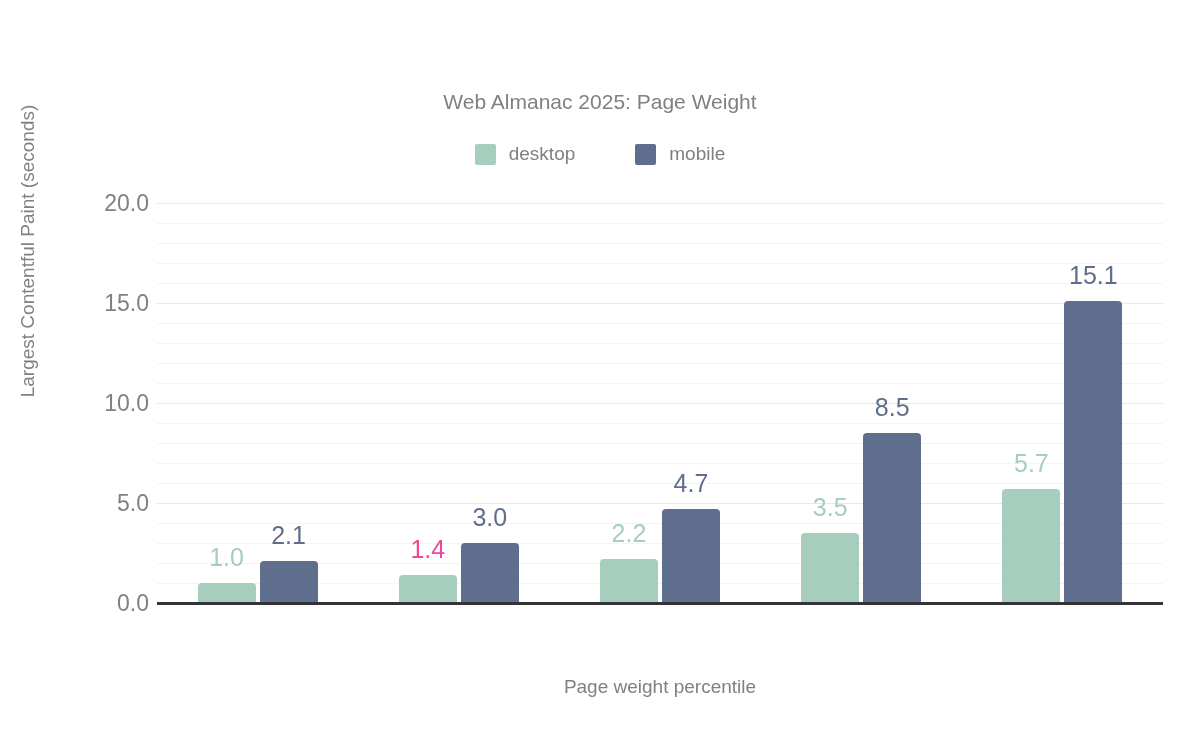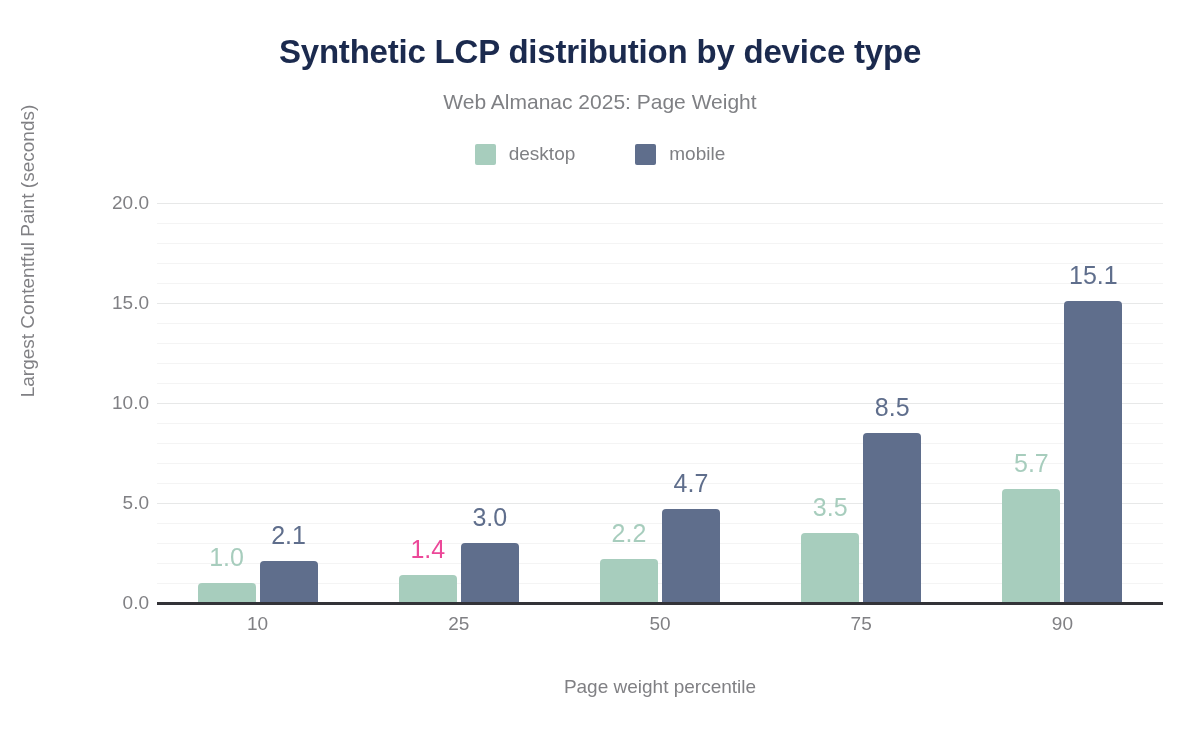--- a/index.html
+++ b/index.html
@@ -97,21 +97,21 @@
     top: 602px;
     width: 1006px;
     height: 3px;
     background: #333338;
   }
 
   
   .ytick {
     position: absolute;
     right: 1051px; 
-    font-size: 19px;
+    font-size: 23px;
     color: #808084;
     white-space: nowrap;
   }
   .ytick-wrap {
     position: absolute;
     left: 0;
     top: 203px;
     width: 149px;
     height: 400px;
   }
@@ -176,21 +176,20 @@
     text-align: center;
     transform: translateX(-50%);
     white-space: nowrap;
   }
 </style>
 </head>
 <body>
 
 <div id="figure">
 
-  <div class="chart-title">Synthetic LCP distribution by device type</div>
   <div class="chart-subtitle">Web Almanac 2025: Page Weight</div>
 
   <div class="legend" id="legend">
       <div class="legend-item">
         <span class="legend-swatch" style="background: rgb(167, 205, 189);"></span>
         <span class="legend-label">desktop</span>
       </div>
       <div class="legend-item">
         <span class="legend-swatch" style="background: rgb(95, 110, 140);"></span>
         <span class="legend-label">mobile</span>
@@ -244,22 +243,15 @@
       <div class="bar-label" style="left: 673.2px; top: 290px; color: rgb(167, 205, 189);">3.5</div>
       <div class="bar" style="left: 706.2px; width: 58px; height: 170px; background: rgb(95, 110, 140);"></div>
       <div class="bar-label" style="left: 735.2px; top: 190px; color: rgb(95, 110, 140);">8.5</div>
       <div class="bar" style="left: 845.4px; width: 58px; height: 114px; background: rgb(167, 205, 189);"></div>
       <div class="bar-label" style="left: 874.4px; top: 246px; color: rgb(167, 205, 189);">5.7</div>
       <div class="bar" style="left: 907.4px; width: 58px; height: 302px; background: rgb(95, 110, 140);"></div>
       <div class="bar-label" style="left: 936.4px; top: 58px; color: rgb(95, 110, 140);">15.1</div>
     </div>
   <div id="baseline"></div>
 
-  <div class="xtick-row" id="xtick-row">
-      <div class="xtick" style="left: 100.6px;">10</div>
-      <div class="xtick" style="left: 301.8px;">25</div>
-      <div class="xtick" style="left: 503px;">50</div>
-      <div class="xtick" style="left: 704.2px;">75</div>
-      <div class="xtick" style="left: 905.4px;">90</div>
-    </div>
   <div class="xaxis-title">Page weight percentile</div>
 
 </div>
 
 </body></html>

